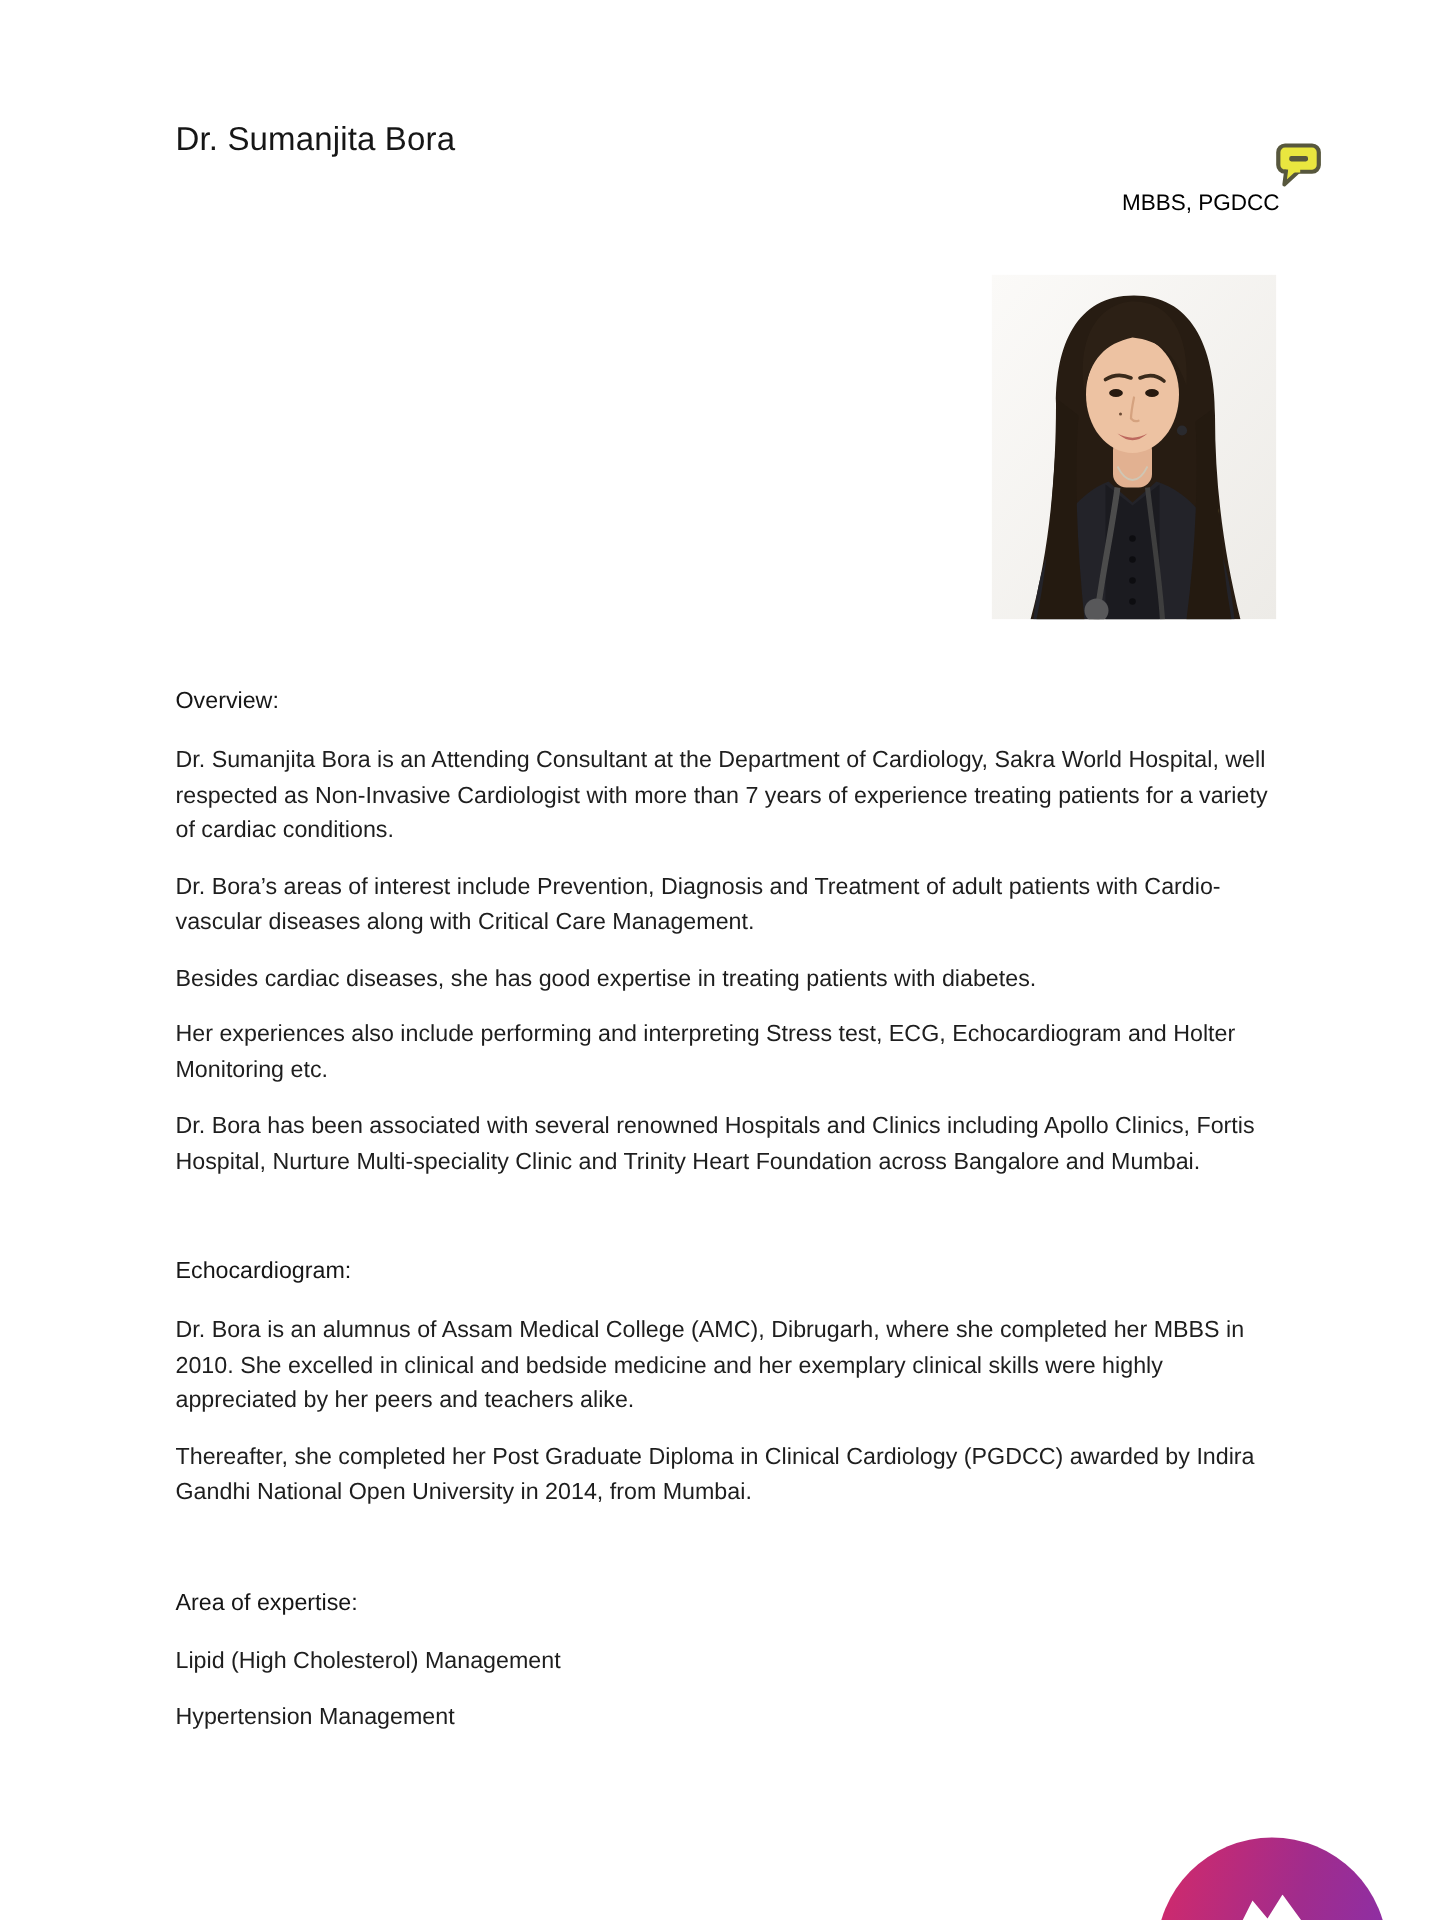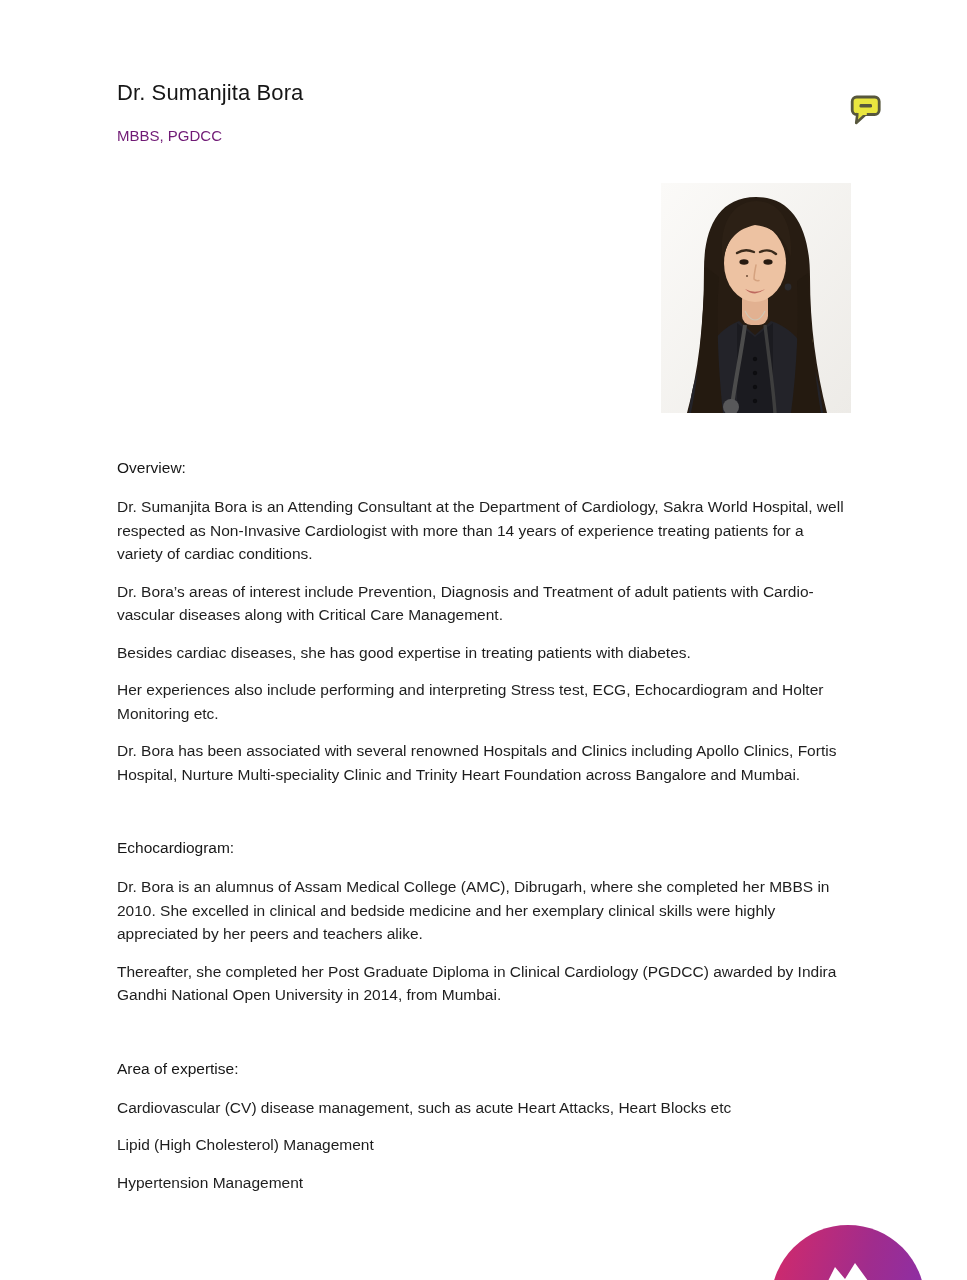--- a/index.html
+++ b/index.html
@@ -22,21 +22,22 @@
     font-size: 22px;
     font-weight: 400;
     line-height: 26px;
     letter-spacing: 0.1px;
     color: #161616;
   }
   .credentials {
     margin-top: 21px;
     font-size: 15px;
     line-height: 18px;
-    color: #701a75;
+    color: #000000;
+    text-align: right;
   }
   .sections { margin-top: 313px; }
   .section + .section { margin-top: 52px; }
   .section h2 {
     font-size: 15.5px;
     font-weight: 400;
     line-height: 20px;
     margin: 0 0 17px 0;
     color: #161616;
   }
@@ -151,36 +152,35 @@
   </svg>
 </div>
 
 <div class="content">
   <h1 class="doc-title">Dr. Sumanjita Bora</h1>
   <div class="credentials">MBBS, PGDCC</div>
 
   <div class="sections">
     <div class="section">
       <h2>Overview:</h2>
-      <p>Dr. Sumanjita Bora is an Attending Consultant at the Department of Cardiology, Sakra World Hospital, well respected as Non-Invasive Cardiologist with more than 14 years of experience treating patients for a variety of cardiac conditions.</p>
+      <p>Dr. Sumanjita Bora is an Attending Consultant at the Department of Cardiology, Sakra World Hospital, well respected as Non-Invasive Cardiologist with more than 7 years of experience treating patients for a variety of cardiac conditions.</p>
       <p>Dr. Bora’s areas of interest include Prevention, Diagnosis and Treatment of adult patients with Cardio-vascular diseases along with Critical Care Management.</p>
       <p>Besides cardiac diseases, she has good expertise in treating patients with diabetes.</p>
       <p>Her experiences also include performing and interpreting Stress test, ECG, Echocardiogram and Holter Monitoring etc.</p>
       <p>Dr. Bora has been associated with several renowned Hospitals and Clinics including Apollo Clinics, Fortis Hospital, Nurture Multi-speciality Clinic and Trinity Heart Foundation across Bangalore and Mumbai.</p>
     </div>
 
     <div class="section">
       <h2>Echocardiogram:</h2>
       <p>Dr. Bora is an alumnus of Assam Medical College (AMC), Dibrugarh, where she completed her MBBS in 2010. She excelled in clinical and bedside medicine and her exemplary clinical skills were highly appreciated by her peers and teachers alike.</p>
       <p>Thereafter, she completed her Post Graduate Diploma in Clinical Cardiology (PGDCC) awarded by Indira Gandhi National Open University in 2014, from Mumbai.</p>
     </div>
 
     <div class="section">
       <h2>Area of expertise:</h2>
-      <p>Cardiovascular (CV) disease management, such as acute Heart Attacks, Heart Blocks etc</p>
       <p>Lipid (High Cholesterol) Management</p>
       <p>Hypertension Management</p>
     </div>
   </div>
 </div>
 
 <div class="chat-launcher">
   <svg width="52" height="50" viewBox="0 0 52 50">
     <path d="M2 24 L12 4 L22 16 L32 0 L48 22 L50 34 C 50 44 42 50 32 50 L18 50 C 8 50 2 44 2 34 Z" fill="#ffffff"></path>
   </svg>

